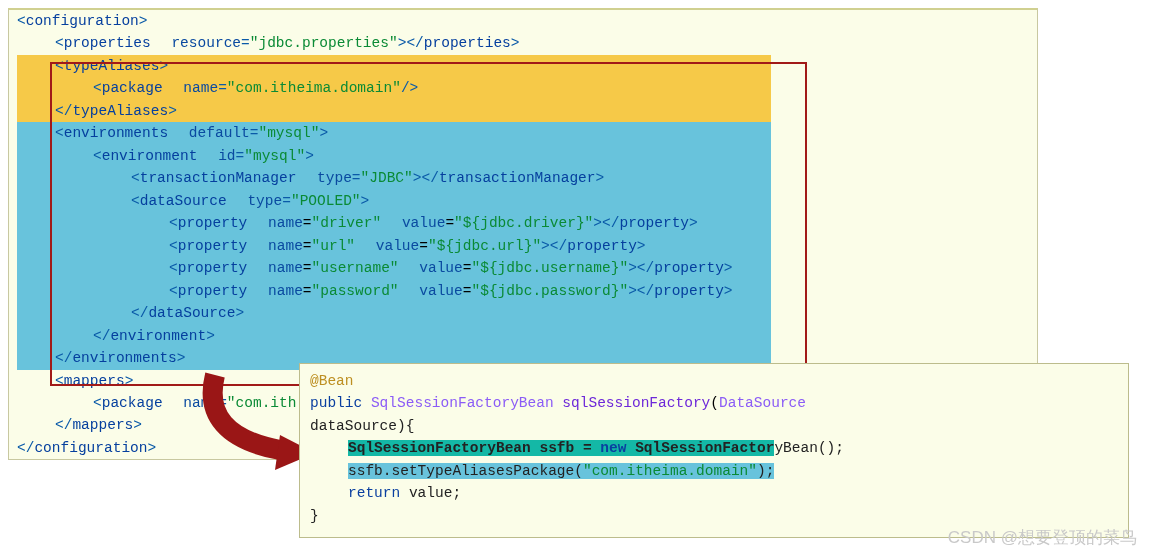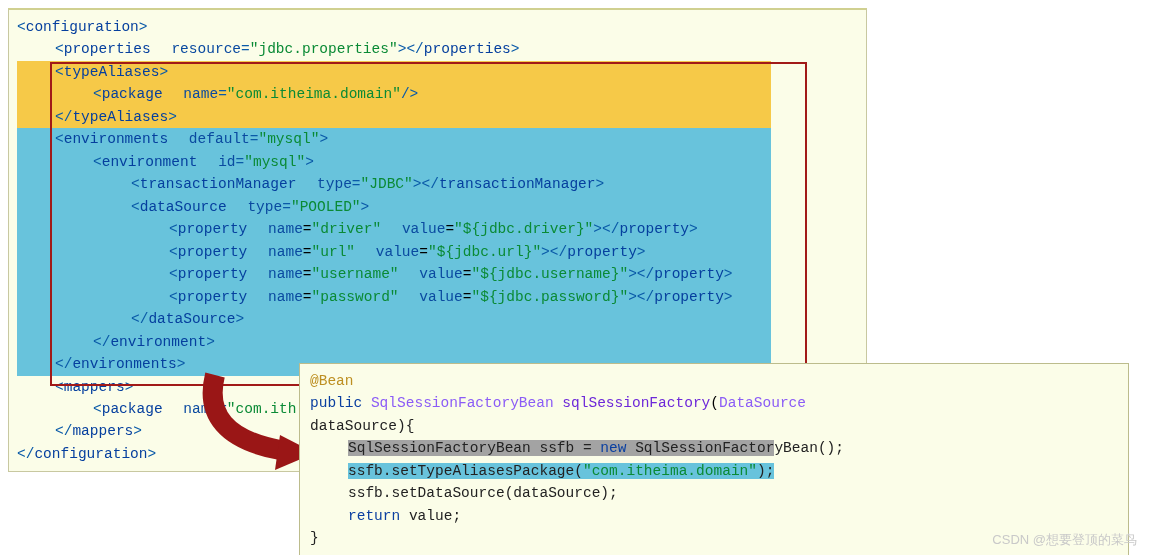--- a/index.html
+++ b/index.html
@@ -11,22 +11,22 @@
     background: #fff;
     position: relative;
     width: 1155px;
     height: 555px;
     overflow: hidden;
   }
   .xml-pane {
     background: #fbfde8;
     border: 1px solid #c8c8a0;
     border-top: 2px solid #d0d090;
-    padding: 6px 8px;
-    width: 859px;
+    padding: 0 8px;
+    width: 1030px;
     line-height: 1.55;
     position: relative;
   }
   .red-box {
     position: absolute;
     border: 2px solid #a11a18;
     left: 41px;
     top: 52px;
     width: 757px;
     height: 324px;
@@ -54,37 +54,37 @@
     padding: 6px 10px 10px 10px;
     line-height: 1.55;
   }
   .j-anno { color: #bd8f22; }
   .j-kw   { color: #0a3fa0; }
   .j-type { color: #8b5cf6; }
   .j-id   { color: #6d28d9; }
   .j-str  { color: #0a8a35; }
   .j-plain{ color: #222; }
   .j-indent { padding-left: 38px; }
-  .jhl-yellow { background: #a3a3a3; }
+  .jhl-yellow { background: #14b8a6; font-weight: bold; }
   .jhl-blue   { background: #68c3dc; }
   
   .arrow-svg {
     position: absolute;
     left: 195px;
     top: 365px;
     width: 130px;
     height: 110px;
     pointer-events: none;
   }
   .watermark {
     position: absolute;
     right: 18px;
     bottom: 6px;
     color: #c9c9c9;
-    font-size: 13px;
+    font-size: 17px;
     font-family: "Microsoft YaHei", sans-serif;
   }
 </style>
 </head>
 <body>
 
 <div class="xml-pane">
   <div class="red-box"></div>
 
   <span class="fullrow"><span class="brkt">&lt;</span><span class="tag">configuration</span><span class="brkt">&gt;</span></span>
@@ -117,18 +117,17 @@
   <path d="M20,10 Q5,70 85,85" stroke="#9a1616" stroke-width="20" fill="none"></path>
   <polygon points="85,70 120,88 80,105" fill="#9a1616"></polygon>
 </svg>
 
 <div class="java-pane">
   <div><span class="j-anno">@Bean</span></div>
   <div><span class="j-kw">public</span> <span class="j-type">SqlSessionFactoryBean</span> <span class="j-id">sqlSessionFactory</span>(<span class="j-type">DataSource</span></div>
   <div><span class="j-plain">dataSource</span><span class="j-plain">){</span></div>
   <div class="j-indent"><span class="jhl-yellow"><span class="j-plain">SqlSessionFactoryBean ssfb = </span><span class="j-kw">new</span><span class="j-plain"> SqlSessionFactor</span></span><span class="j-plain">yBean();</span></div>
   <div class="j-indent"><span class="jhl-blue"><span class="j-plain">ssfb.setTypeAliasesPackage(</span><span class="j-str">"com.itheima.domain"</span><span class="j-plain">);</span></span></div>
-  <div class="j-indent"><span class="j-plain">ssfb.setDataSource(dataSource);</span></div>
   <div class="j-indent"><span class="j-kw">return</span><span class="j-plain"> value;</span></div>
   <div><span class="j-plain">}</span></div>
 </div>
 
 <div class="watermark">CSDN @想要登顶的菜鸟</div>
 
 </body></html>

